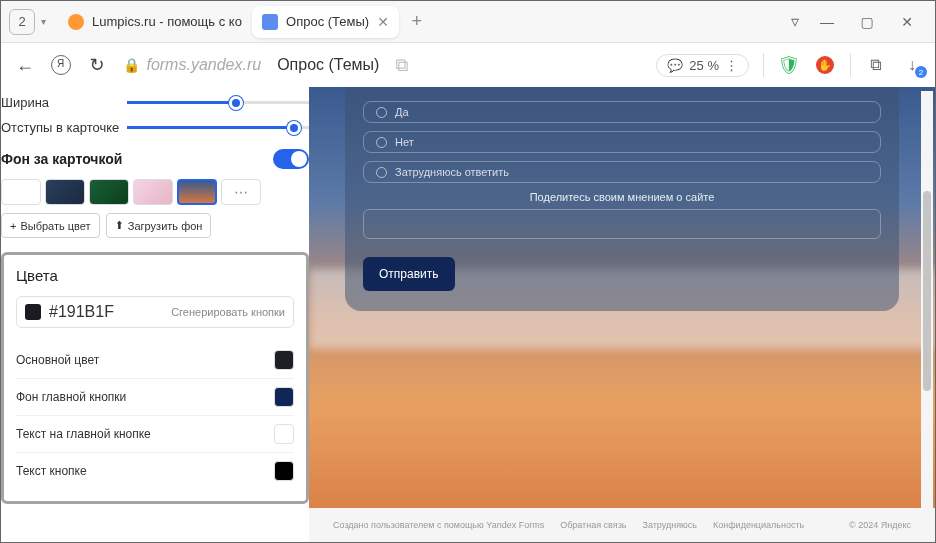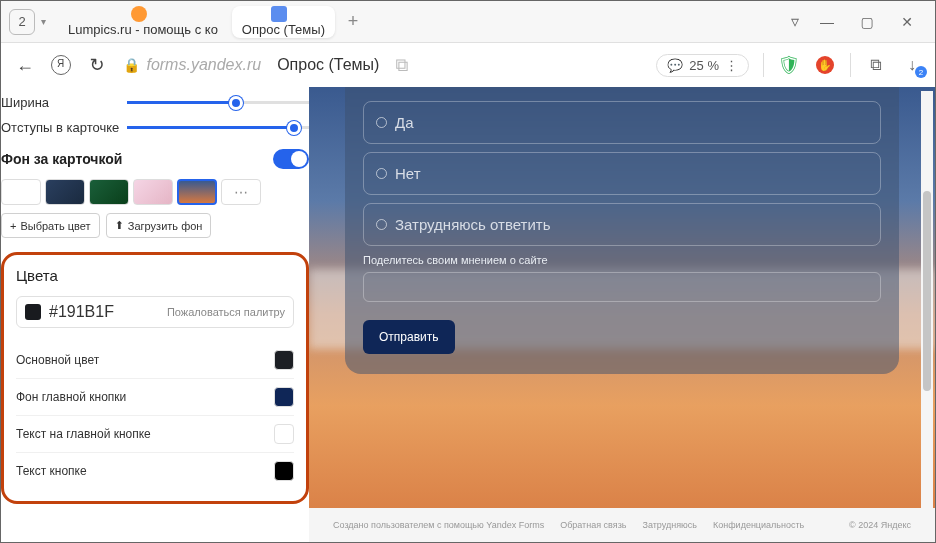--- a/index.html
+++ b/index.html
@@ -2,21 +2,21 @@
 <html><head>
 <meta charset="utf-8">
 <style>
 * { margin: 0; padding: 0; box-sizing: border-box; font-family: -apple-system, BlinkMacSystemFont, 'Segoe UI', Arial, sans-serif; }
 body { width: 936px; height: 543px; background: #fff; overflow: hidden; position: relative; border: 1px solid #666; }
 
 
 .titlebar { height: 42px; background: #f7f7f7; display: flex; align-items: center; padding: 0 8px; border-bottom: 1px solid #e0e0e0; }
 .tab-counter { width: 26px; height: 26px; border: 1px solid #bbb; border-radius: 6px; display: flex; align-items: center; justify-content: center; font-size: 13px; color: #555; margin-right: 6px; }
 .chevron { color: #888; font-size: 10px; margin-right: 12px; }
-.tab { display: flex; align-items: center; height: 32px; padding: 0 10px; border-radius: 8px; font-size: 13px; color: #333; margin-right: 4px; max-width: 190px; overflow: hidden; white-space: nowrap; flex-direction: column; }
+.tab { display: flex; align-items: center; height: 32px; padding: 0 10px; border-radius: 8px; font-size: 13px; color: #333; margin-right: 4px; max-width: 190px; overflow: hidden; white-space: nowrap; }
 .tab.active { background: #fff; box-shadow: 0 1px 3px rgba(0,0,0,0.1); }
 .tab-icon { width: 16px; height: 16px; margin-right: 8px; border-radius: 50%; flex-shrink: 0; }
 .tab-icon.orange { background: #ff9933; }
 .tab-icon.blue { background: #5b8def; border-radius: 3px; }
 .tab-close { margin-left: 8px; color: #888; font-size: 14px; }
 .tab-add { width: 28px; height: 28px; display: flex; align-items: center; justify-content: center; color: #888; font-size: 18px; }
 .titlebar-spacer { flex: 1; }
 .win-btn { width: 40px; height: 32px; display: flex; align-items: center; justify-content: center; color: #666; font-size: 14px; }
 .bookmark-bar-icon { font-size: 16px; color: #666; margin-right: 8px; }
 
@@ -54,39 +54,39 @@
 
 .bg-thumbs { display: flex; gap: 4px; margin-bottom: 8px; }
 .bg-thumb { width: 40px; height: 26px; border-radius: 4px; border: 1px solid #ddd; }
 .bg-thumb.selected { border: 2px solid #2563eb; }
 .bg-thumb.more { display: flex; align-items: center; justify-content: center; color: #888; font-size: 14px; }
 
 .bg-actions { display: flex; gap: 6px; margin-bottom: 14px; }
 .bg-action-btn { border: 1px solid #d0d0d0; border-radius: 4px; padding: 5px 8px; font-size: 11px; color: #333; display: flex; align-items: center; gap: 4px; background: #fff; }
 
 
-.colors-panel { border: 3px solid #c2410c; border-radius: 16px; padding: 12px; }
+.colors-panel { border: 3px solid #a3a3a3; border-radius: 6px; padding: 12px; }
 .colors-title { font-size: 15px; color: #222; margin-bottom: 12px; }
 .color-input-row { border: 1px solid #e0e0e0; border-radius: 6px; padding: 6px 8px; display: flex; align-items: center; gap: 8px; margin-bottom: 14px; }
 .color-swatch-sm { width: 16px; height: 16px; border-radius: 3px; }
 .color-hex { font-size: 16px; color: #333; flex: 1; }
 .gen-palette { font-size: 11px; color: #888; }
 .color-row { display: flex; align-items: center; justify-content: space-between; padding: 8px 0; border-bottom: 1px solid #f0f0f0; font-size: 12px; color: #333; }
 .color-row:last-of-type { border-bottom: none; }
 .color-swatch { width: 20px; height: 20px; border-radius: 4px; border: 1px solid #e0e0e0; }
 .show-all { color: #aaa; font-size: 12px; margin-top: 10px; display: block; }
 
 
 .preview { flex: 1; position: relative; overflow: hidden; }
 .preview-bg { position: absolute; inset: 0; background: linear-gradient(180deg, #3a5a8f 0%, #5b7aa8 25%, #c89070 50%, #e8a060 70%, #d67840 100%); }
 .preview-bg::before { content: ''; position: absolute; top: 40%; left: 0; right: 0; height: 80px; background: rgba(240,240,240,0.5); filter: blur(4px); }
 .card { position: absolute; top: 0; left: 36px; right: 36px; background: rgba(60,80,110,0.5); border-radius: 0 0 16px 16px; padding: 14px 18px 20px; backdrop-filter: blur(2px); }
-.option-row { border: 1px solid rgba(255,255,255,0.3); border-radius: 8px; padding: 12px 12px; margin-bottom: 8px; display: flex; align-items: center; gap: 8px; font-size: 15px; color: #d8dde6; }
+.option-row { border: 1px solid rgba(255,255,255,0.3); border-radius: 8px; padding: 4px 12px; margin-bottom: 8px; display: flex; align-items: center; gap: 8px; font-size: 11px; color: #d8dde6; }
 .radio { width: 11px; height: 11px; border: 1.5px solid rgba(255,255,255,0.6); border-radius: 50%; flex-shrink: 0; }
-.opinion-label { font-size: 11px; color: #e8ecf2; margin: 0 0 6px; }
+.opinion-label { font-size: 11px; color: #e8ecf2; margin: 0 0 6px; text-align: center; }
 .opinion-input { border: 1px solid rgba(255,255,255,0.3); border-radius: 6px; height: 30px; }
 .submit-btn { background: #0f2657; color: #fff; border-radius: 6px; padding: 10px 16px; font-size: 12px; margin-top: 18px; display: inline-block; }
 
 .footer { position: absolute; bottom: 0; left: 0; right: 0; height: 34px; background: #f5f5f5; display: flex; align-items: center; padding: 0 24px; font-size: 9px; color: #999; gap: 16px; }
 .footer-spacer { flex: 1; }
 
 .scrollbar { position: absolute; right: 2px; top: 90px; width: 12px; height: 440px; background: #f5f5f5; }
 .scrollbar-thumb { position: absolute; top: 100px; left: 2px; width: 8px; height: 200px; background: #c5c5c5; border-radius: 4px; }
 </style>
 </head>
@@ -180,21 +180,21 @@
           <span>⬆</span>
           <span>Загрузить фон</span>
         </button>
     </div>
 
     <div class="colors-panel">
       <div class="colors-title">Цвета</div>
       <div class="color-input-row">
         <div class="color-swatch-sm" style="background:#191B1F;"></div>
         <span class="color-hex">#191B1F</span>
-        <span class="gen-palette">Пожаловаться палитру</span>
+        <span class="gen-palette">Сгенерировать кнопки</span>
       </div>
       <div class="color-row">
         <span>Основной цвет</span>
         <div class="color-swatch" style="background:#1c1f24;"></div>
       </div>
       <div class="color-row">
         <span>Фон главной кнопки</span>
         <div class="color-swatch" style="background:#0f2657;"></div>
       </div>
       <div class="color-row">

